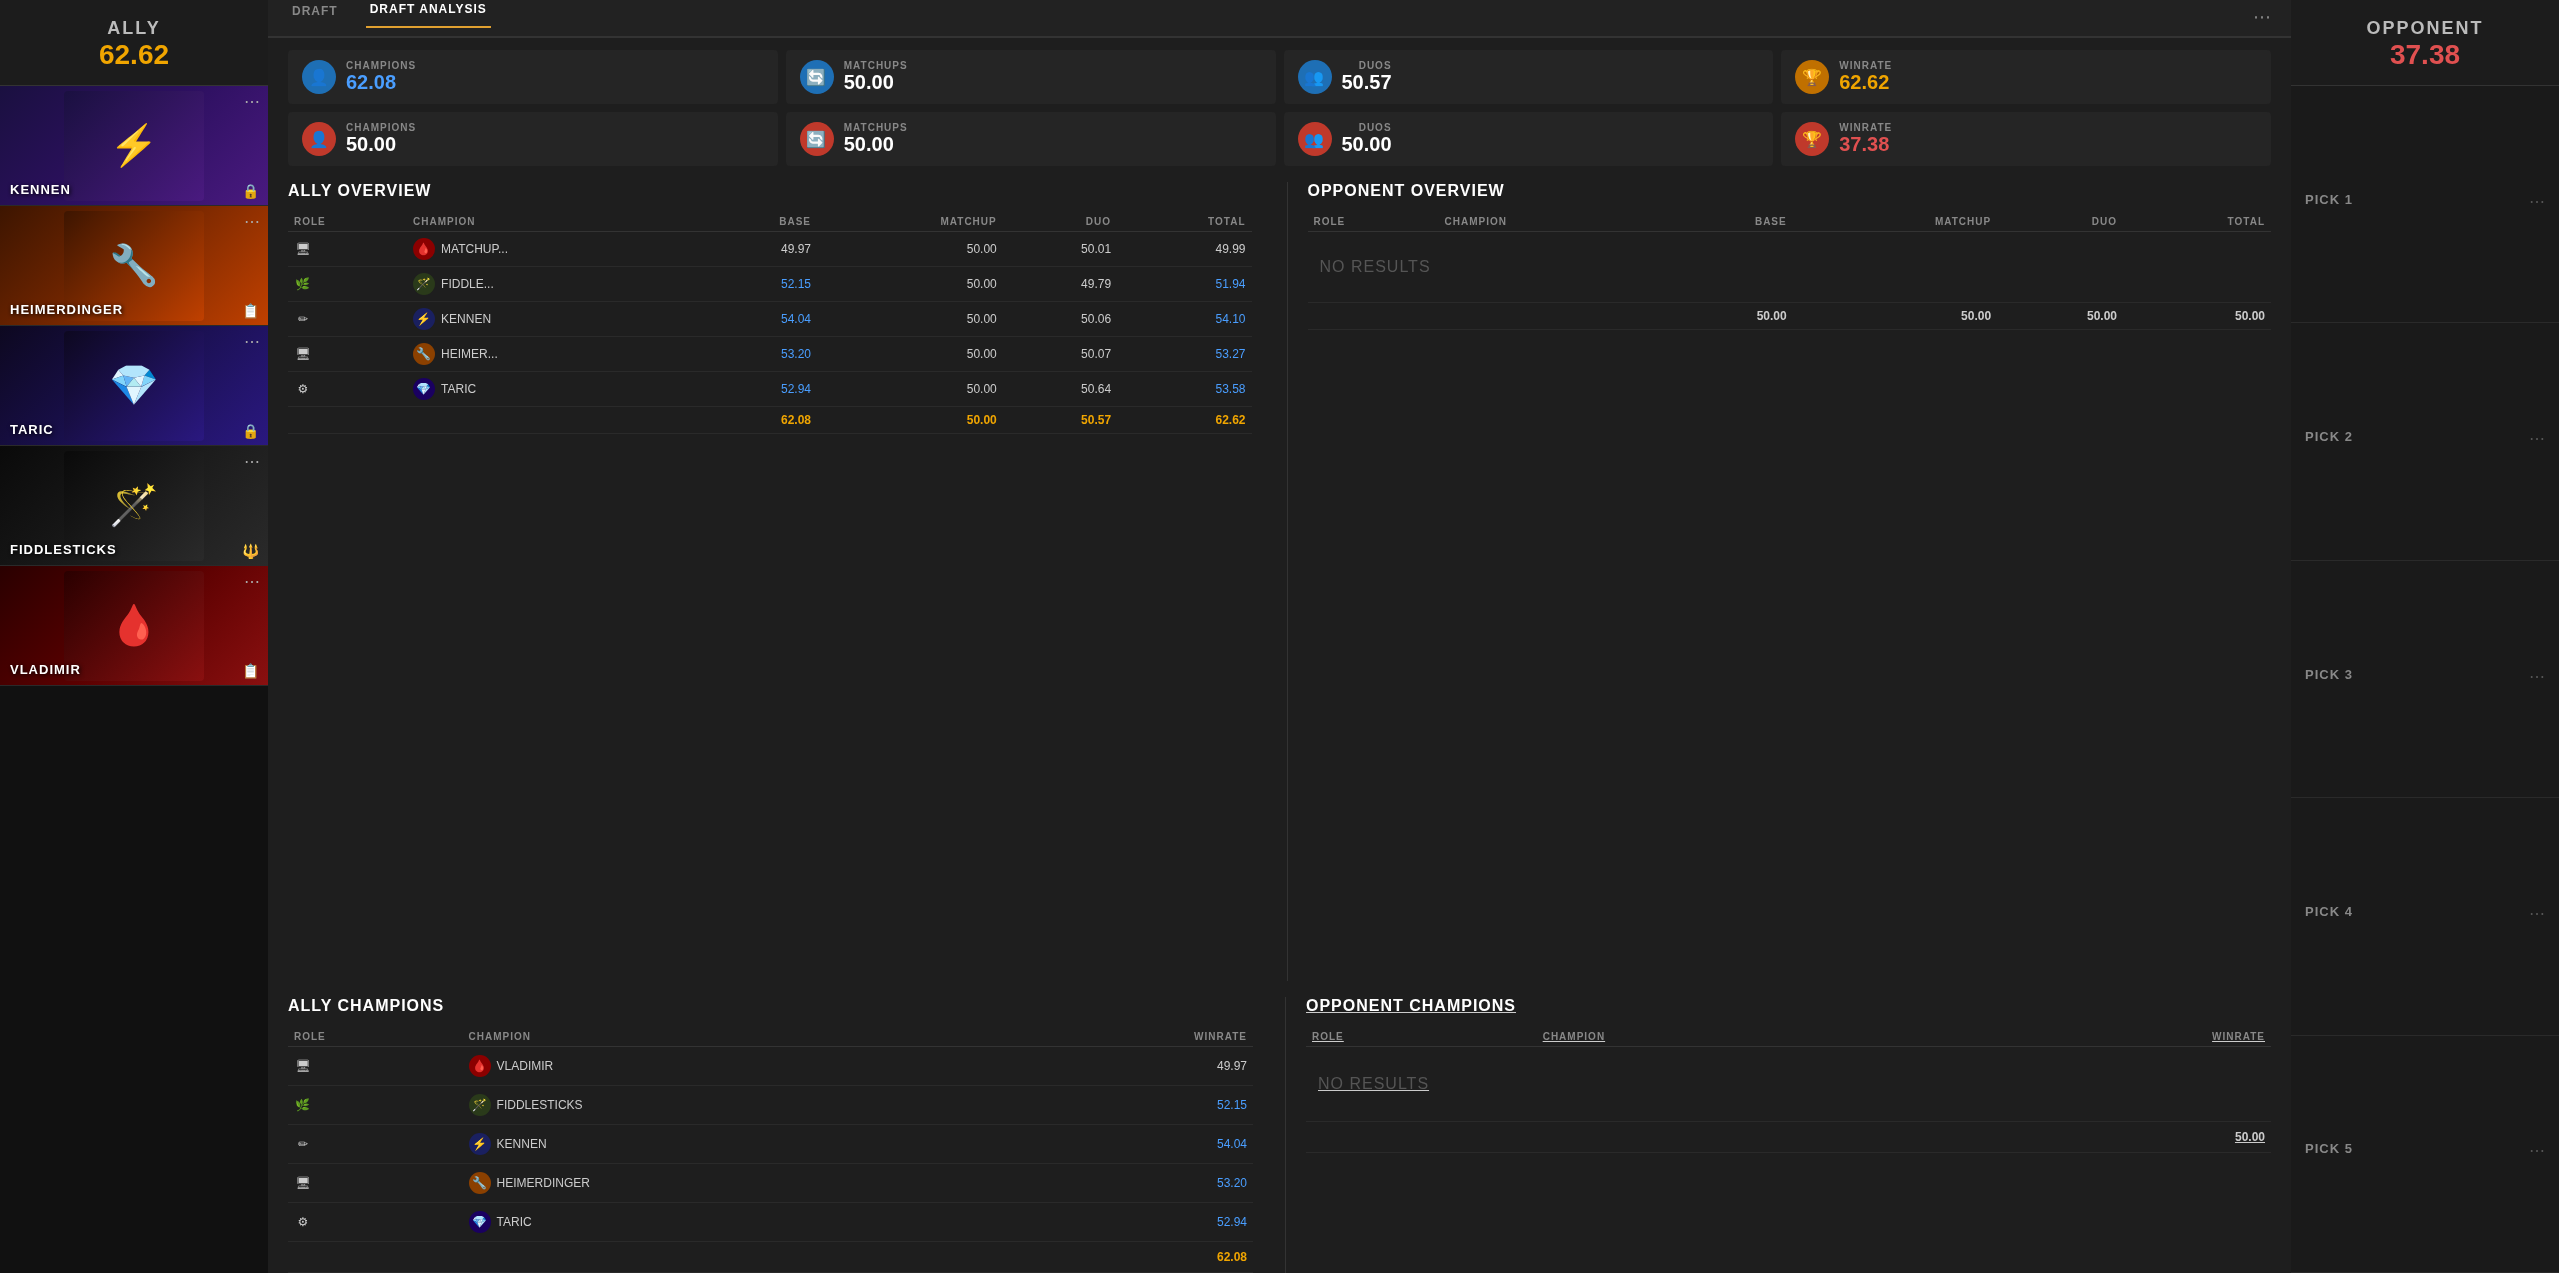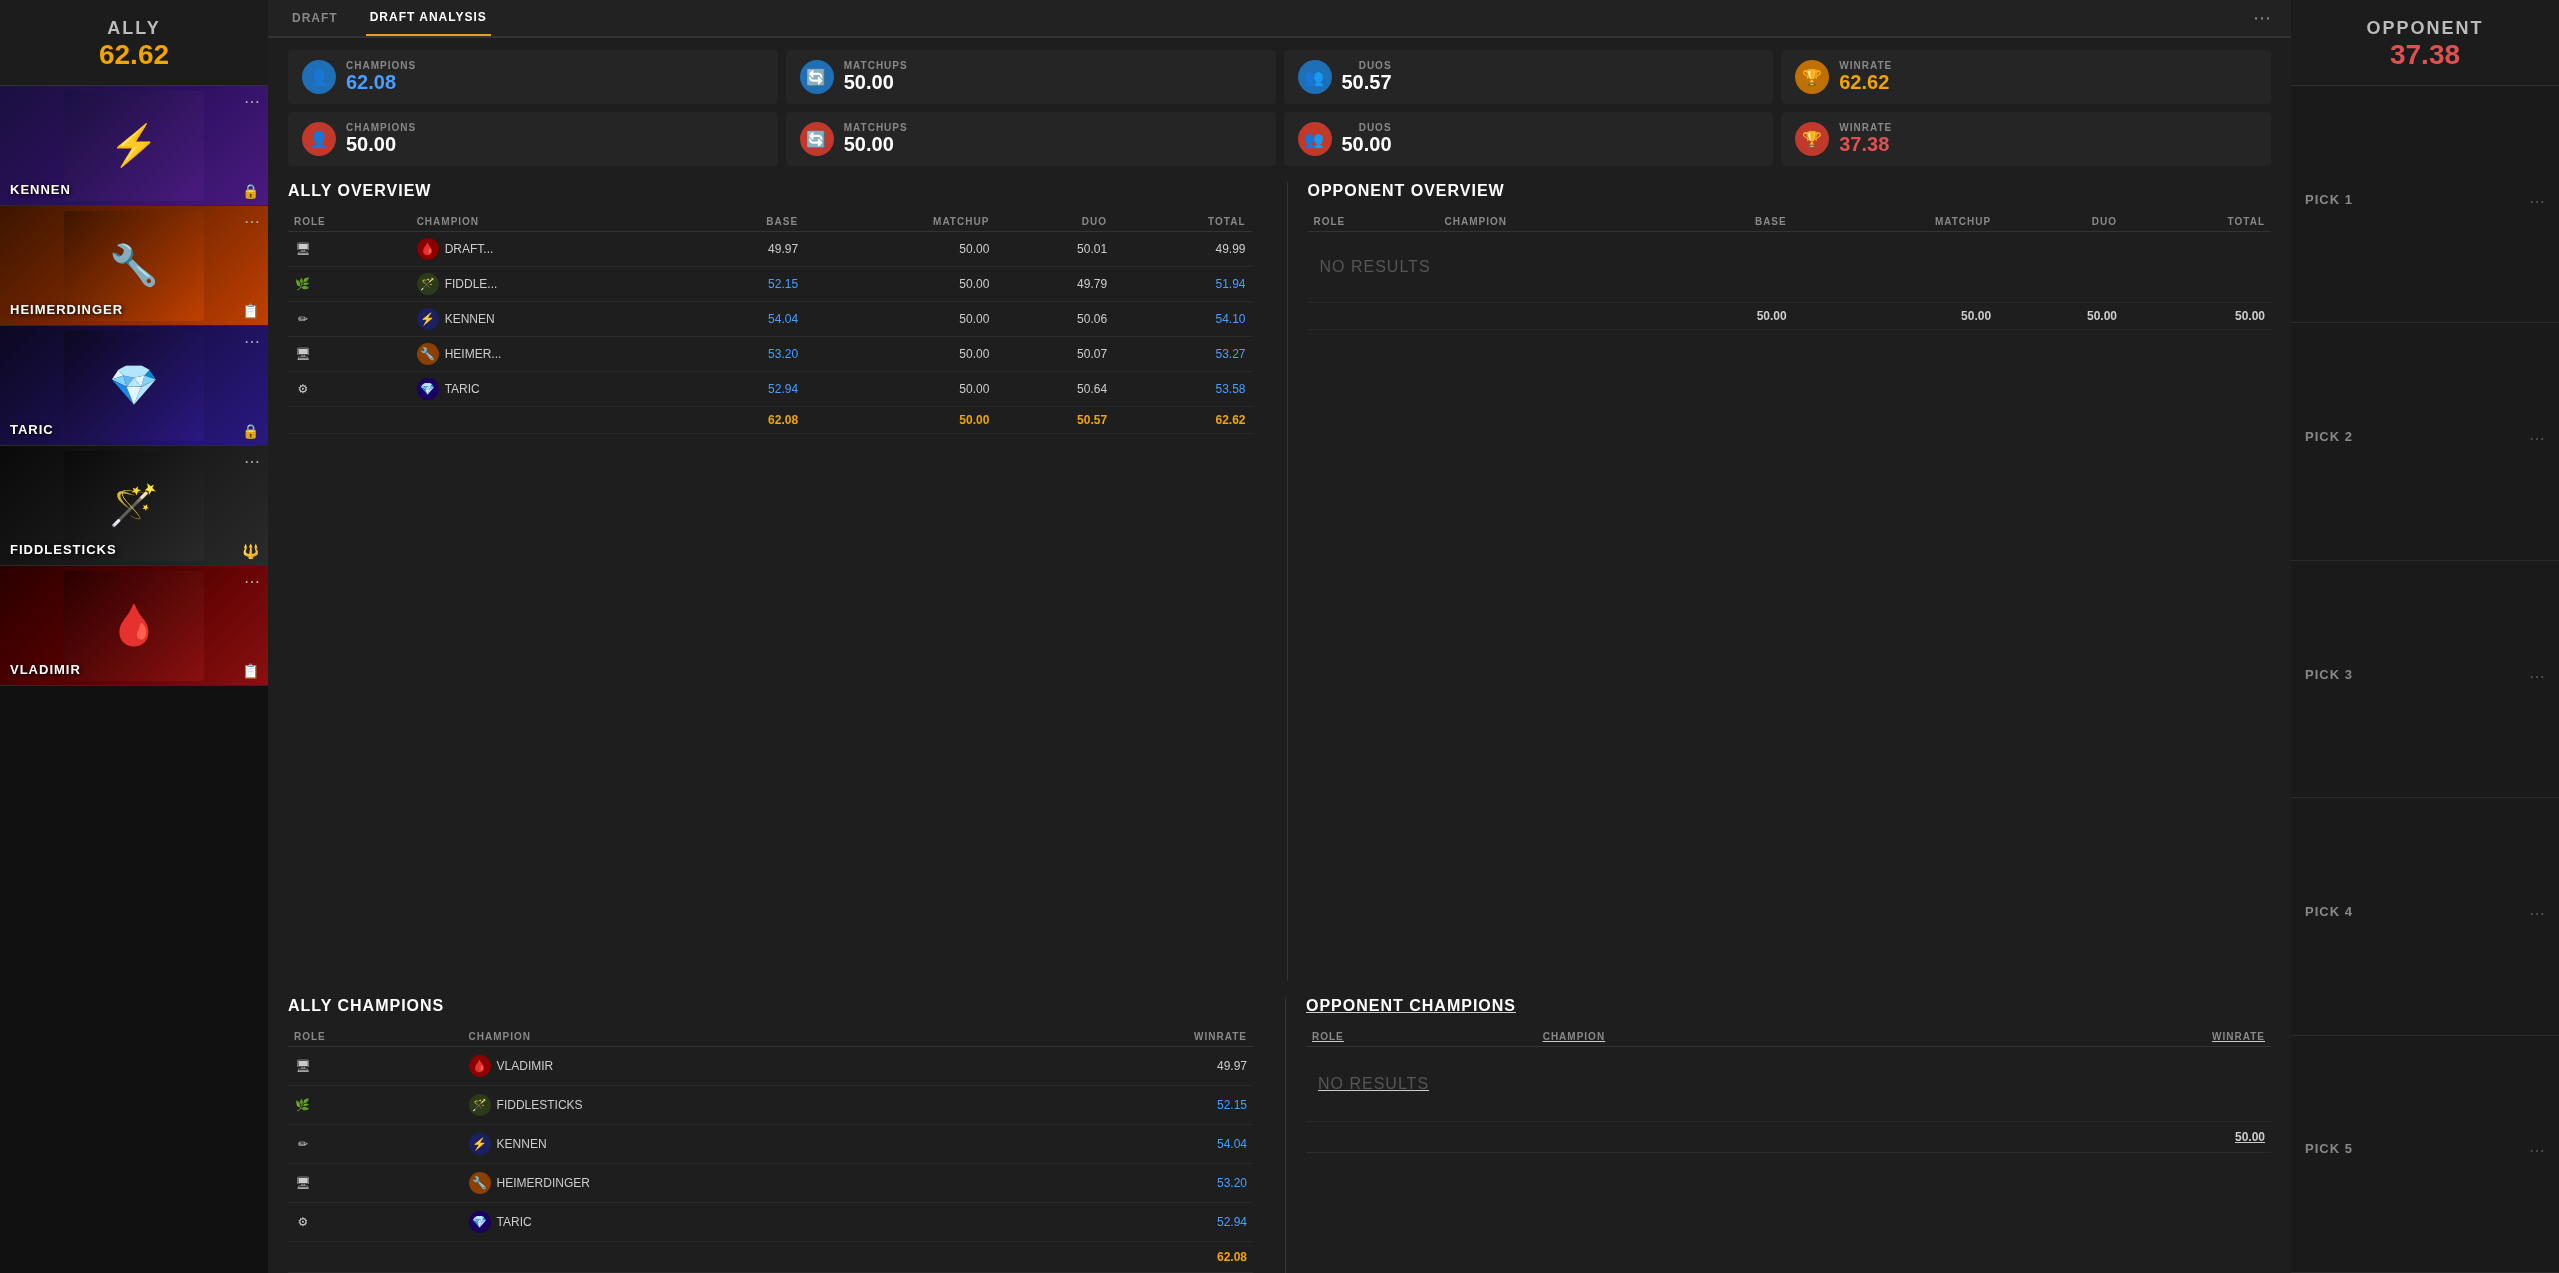--- a/index.html
+++ b/index.html
@@ -113,21 +113,21 @@
       background: #1e1e1e;
       display: flex;
       flex-direction: column;
       overflow-y: auto;
     }
 
     .top-bar {
       background: #222;
       padding: 8px 20px;
       display: flex;
-      align-items: center;
+      align-items: flex-end;
       gap: 24px;
       border-bottom: 2px solid #333;
       height: 38px;
       flex-shrink: 0;
     }
     .top-bar .tab {
       color: #888;
       font-size: 12px;
       font-weight: bold;
       letter-spacing: 1px;
@@ -532,21 +532,21 @@
               <th class="right">DUO</th>
               <th class="right">TOTAL</th>
             </tr>
           </thead>
           <tbody id="ally-overview-tbody">
             <tr>
               <td><span class="role-icon">🖥</span></td>
               <td>
                 <div class="champ-cell">
                   <span class="champ-thumb vlad">🩸</span>
-                  <span>DRAFT...</span>
+                  <span>MATCHUP...</span>
                 </div>
               </td>
               <td class="right">49.97</td>
               <td class="right">50.00</td>
               <td class="right">50.01</td>
               <td class="right">49.99</td>
             </tr>
             <tr>
               <td><span class="role-icon">🌿</span></td>
               <td>

